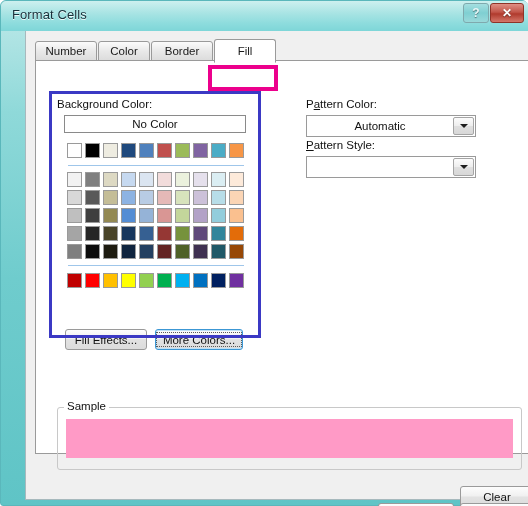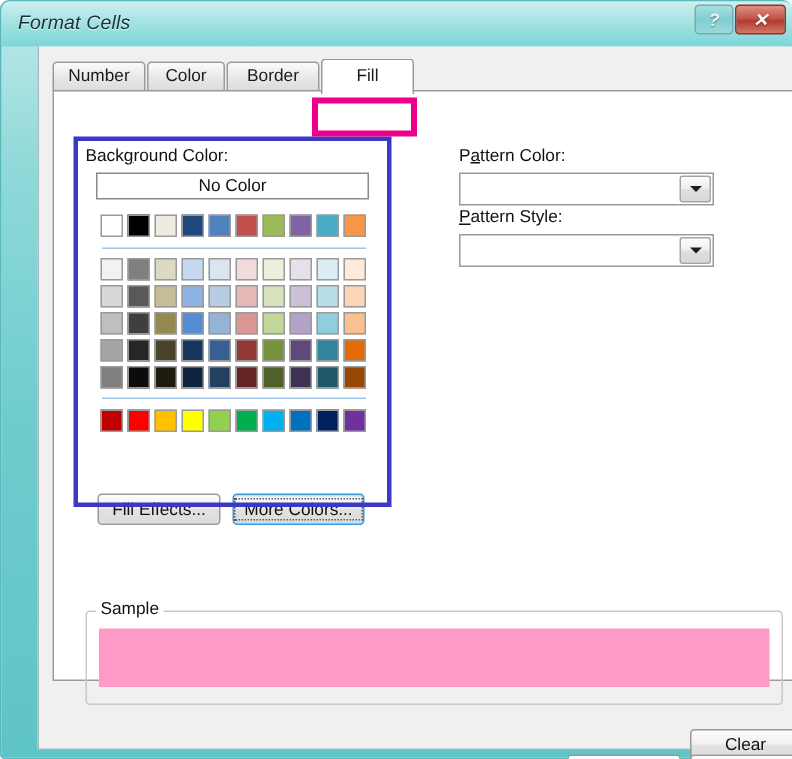--- a/index.html
+++ b/index.html
@@ -15,21 +15,20 @@
     box-sizing:border-box;
     background:linear-gradient(180deg,#bfe9e9 0%,#8fd9d9 22%,#6fcccd 55%,#5fc4c6 100%);
     border:1px solid #5ab7bb;
     border-radius:6px 6px 3px 3px;
     padding:0;
   }
   #titlebar{
     position:absolute;left:0;top:0;width:528px;height:30px;
     background:linear-gradient(180deg,#cdf0ef 0%,#a9e4e4 40%,#8ddcdd 75%,#7ed6d8 100%);
     border-radius:6px 6px 0 0;
-    font-style:italic;
   }
   #title-text{
     position:absolute;left:11px;top:6px;
     font-size:13px;color:#17303a;letter-spacing:.1px;
     text-shadow:0 1px 0 rgba(255,255,255,.85);
   }
   .cap-btn{
     position:absolute;top:2px;height:20px;box-sizing:border-box;
     border:1px solid #7fa9ad;border-radius:3px;
     display:flex;align-items:center;justify-content:center;
@@ -318,20 +317,21 @@
           </div>
         </div>
 
       <div class="btn" id="fill-effects-btn">Fill Effects...</div>
       <div class="btn" id="more-colors-btn">
         <span class="inner">More Colors...</span>
       </div>
 
       <div class="lbl" id="lbl-pattern-color">P<span class="u">a</span>ttern Color:</div>
       <div class="combo" id="pattern-color-combo">
+        <span class="val">Automatic</span>
         <span class="arrow">
             <i class="tri"></i>
           </span>
       </div>
 
       <div class="lbl" id="lbl-pattern-style"><span class="u">P</span>attern Style:</div>
       <div class="combo" id="pattern-style-combo">
         <span class="val"></span>
         <span class="arrow">
             <i class="tri"></i>

